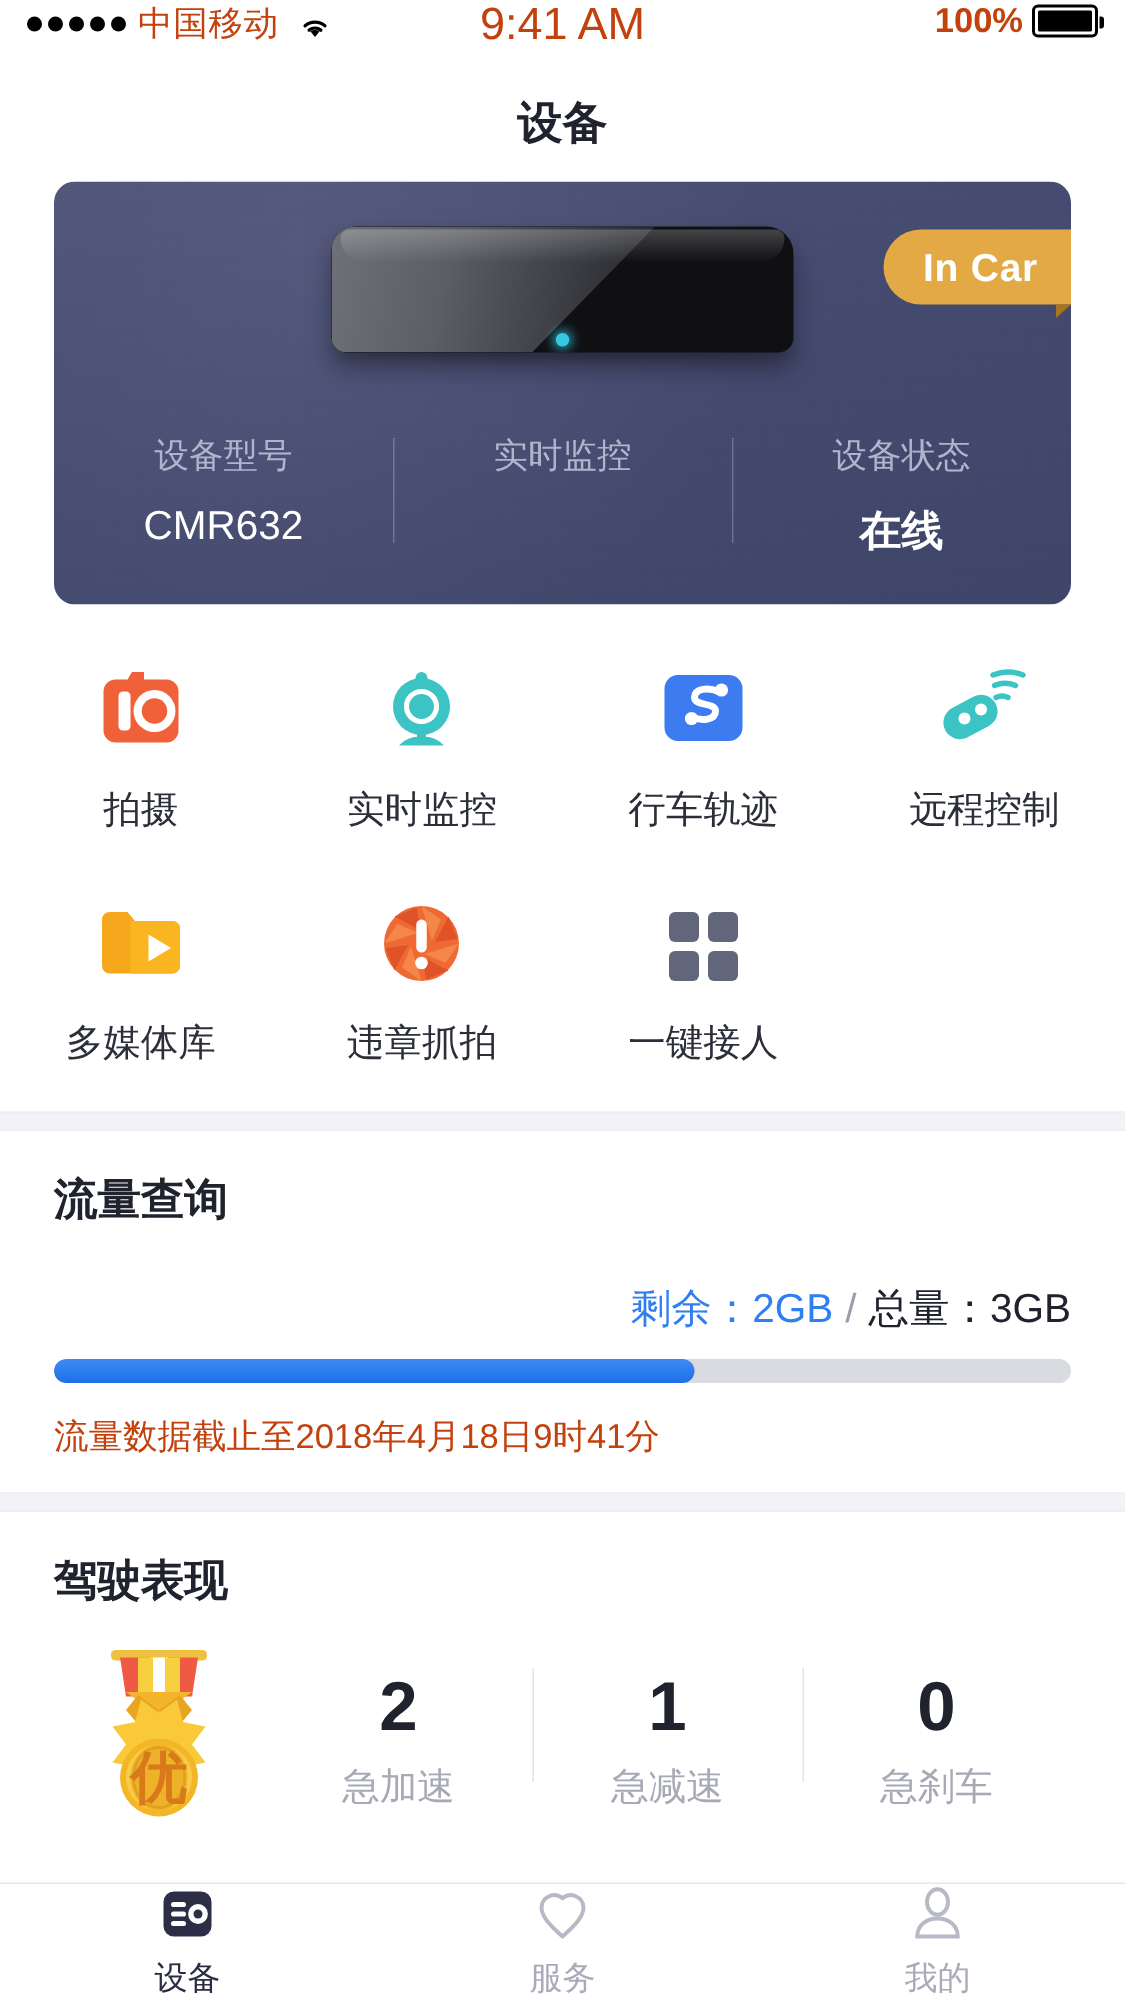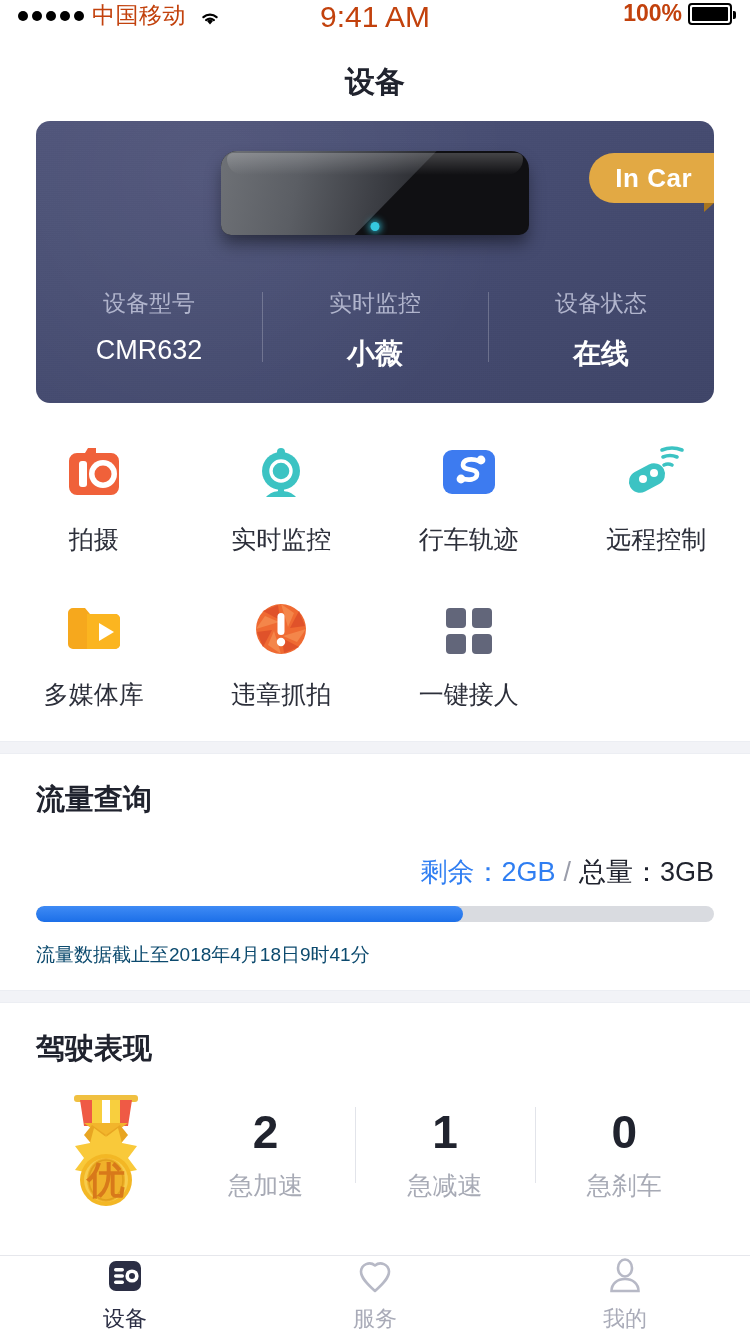--- a/index.html
+++ b/index.html
@@ -128,21 +128,21 @@
   }
   .data-amounts .rem{ color:#2f7ef2; }
   .data-amounts .slash{ color:#9a9daa; margin:0 8px; }
   .progress{
     margin-top:16px; height:16px; border-radius:8px; background:#d9dbe0; overflow:hidden;
   }
   .progress span{
     display:block; height:100%; border-radius:8px;
     background:linear-gradient(180deg,#3f8bf5,#1c6fe8);
   }
-  .data-note{ margin-top:20px; font-size:19px; color:#0c4a6e; }
+  .data-note{ margin-top:20px; font-size:23px; color:#c2410c; }
 
   
   .driving{ padding:26px 36px 14px; }
   .driving-body{ display:flex; align-items:center; margin-top:14px; }
   .medal{ width:140px; height:140px; position:relative; flex:0 0 140px;}
   .drive-stats{ flex:1; display:flex; }
   .drive-stat{ flex:1; text-align:center; position:relative; padding:6px 0; }
   .drive-stat + .drive-stat:before{
     content:""; position:absolute; left:0; top:8px; width:1px; height:76px;
     background:#e2e4ea;
@@ -205,21 +205,20 @@
     </div>
   </div>
 
   <div class="card-stats">
     <div class="card-stat">
       <div class="cs-label">设备型号</div>
       <div class="cs-value model">CMR632</div>
     </div>
     <div class="card-stat">
       <div class="cs-label">实时监控</div>
-      <div class="cs-value">小薇</div>
     </div>
     <div class="card-stat">
       <div class="cs-label">设备状态</div>
       <div class="cs-value">在线</div>
     </div>
   </div>
 </div>
 
 <div class="icon-grid">
 

